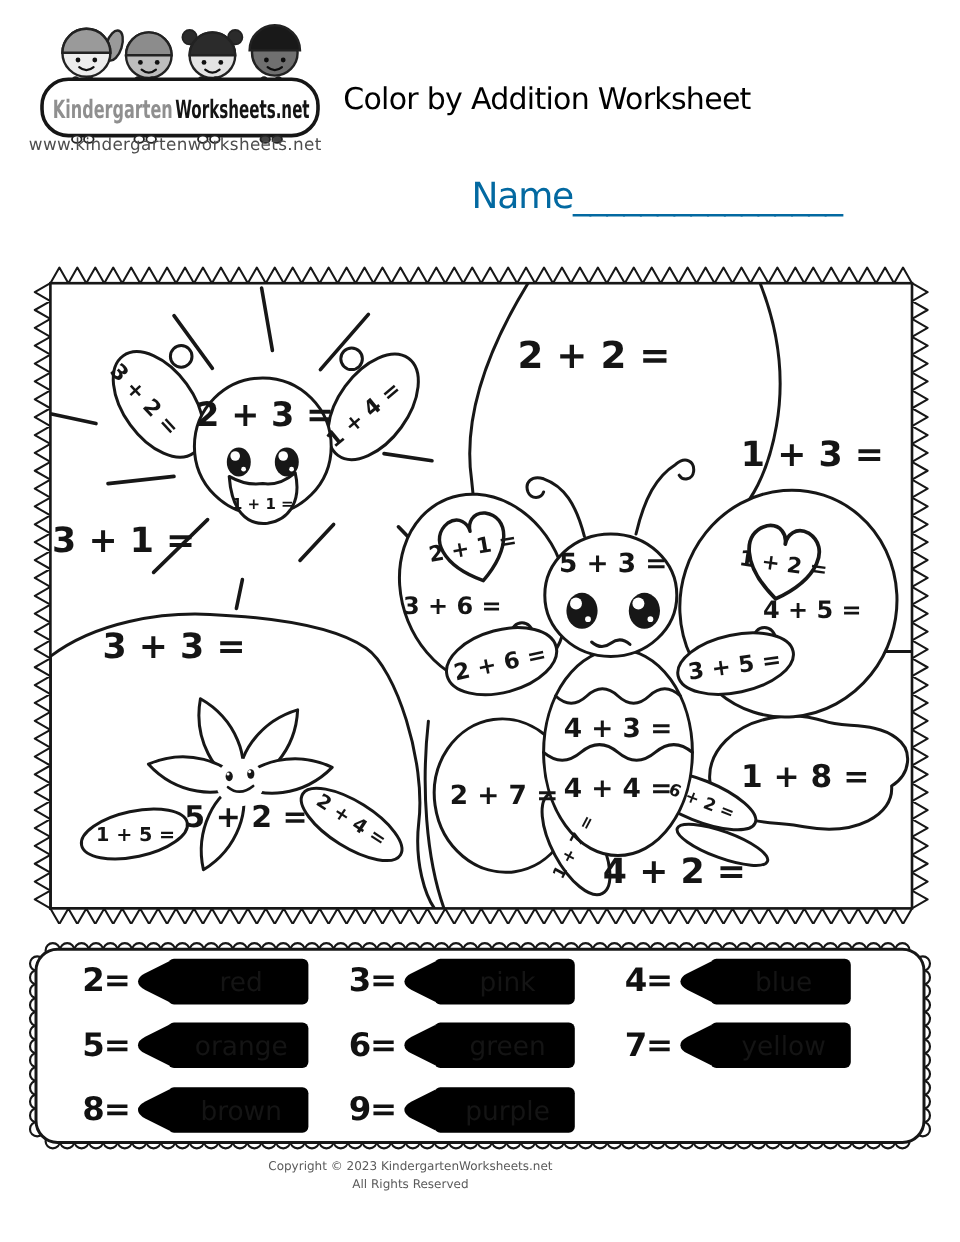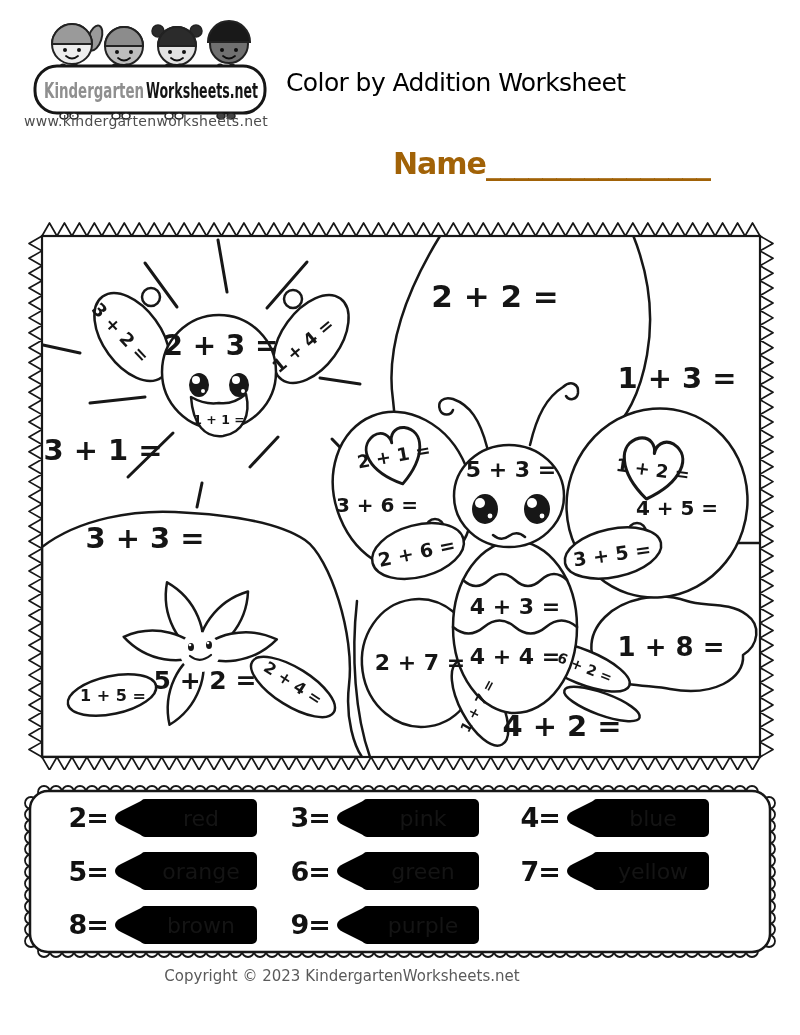--- a/index.html
+++ b/index.html
@@ -17,22 +17,22 @@
   #logo-svg { position:absolute; left:30px; top:10px; }
   #logo-url {
     position:absolute; left:24px; top:113px; width:252px;
     text-align:left; font-size:14px; color:#4d4d4d; letter-spacing:.3px;
   }
   #page-title {
     position:absolute; left:286px; top:52px; width:400px;
     font-size:25px; letter-spacing:-.6px; color:#000000; white-space:nowrap;margin-top:16px;
   }
   #name-row {
-    position:absolute; left:393px; top:146px; font-size:30px; color:#a16207;
-    white-space:nowrap; letter-spacing:-1px;font-weight:bold;
+    position:absolute; left:393px; top:146px; font-size:30px; color:#0369a1;
+    white-space:nowrap; letter-spacing:-1px;
   }
 
   
   #picture { position:absolute; left:25px; top:215px; }
   #picture .shape { fill:#fff; stroke:#171717; stroke-width:2.5; stroke-linejoin:round; }
   #picture .line  { fill:none; stroke:#171717; stroke-width:2.5; stroke-linecap:round; }
   #picture .ray   { fill:none; stroke:#171717; stroke-width:3;   stroke-linecap:round; }
   #picture .eq {
     fill:#151515; font-weight:700; text-anchor:middle;
     font-family:"DejaVu Sans","Liberation Sans",sans-serif;
@@ -55,21 +55,21 @@
   }
   .crayon { width:150px; height:46px; flex:0 0 auto; }
   .crayon-label {
     fill:#141414; font-size:22px; text-anchor:middle;
     font-family:"DejaVu Sans","Liberation Sans",sans-serif;
   }
 
   
   #footer {
     position:absolute; left:0; top:966px; width:684px; text-align:center;
-    font-size:15px; color:#5a5a5a; line-height:1.45;
+    font-size:10px; color:#5a5a5a; line-height:1.45;
   }
 </style>
 </head>
 <body>
 
 <svg id="logo-svg" width="240" height="112" viewBox="0 0 240 112">
 
   <g>
     <ellipse cx="65" cy="28" rx="6.5" ry="13" transform="rotate(18 65 28)" fill="#9a9a9a" stroke="#222" stroke-width="2"></ellipse>
     <circle cx="42" cy="34" r="20" fill="#ededed" stroke="#222" stroke-width="2"></circle>
@@ -477,13 +477,14 @@
     <span class="key-num">9=</span>
     <svg class="crayon" viewBox="0 0 150 46">
         <use href="#crayon-shape"></use>
         <text class="crayon-label" x="90" y="31">purple</text>
       </svg>
   </div>
 </div>
 
 <div id="footer">
   <div>Copyright © 2023 KindergartenWorksheets.net</div>
+  <div>All Rights Reserved</div>
 </div>
 
 </body></html>

